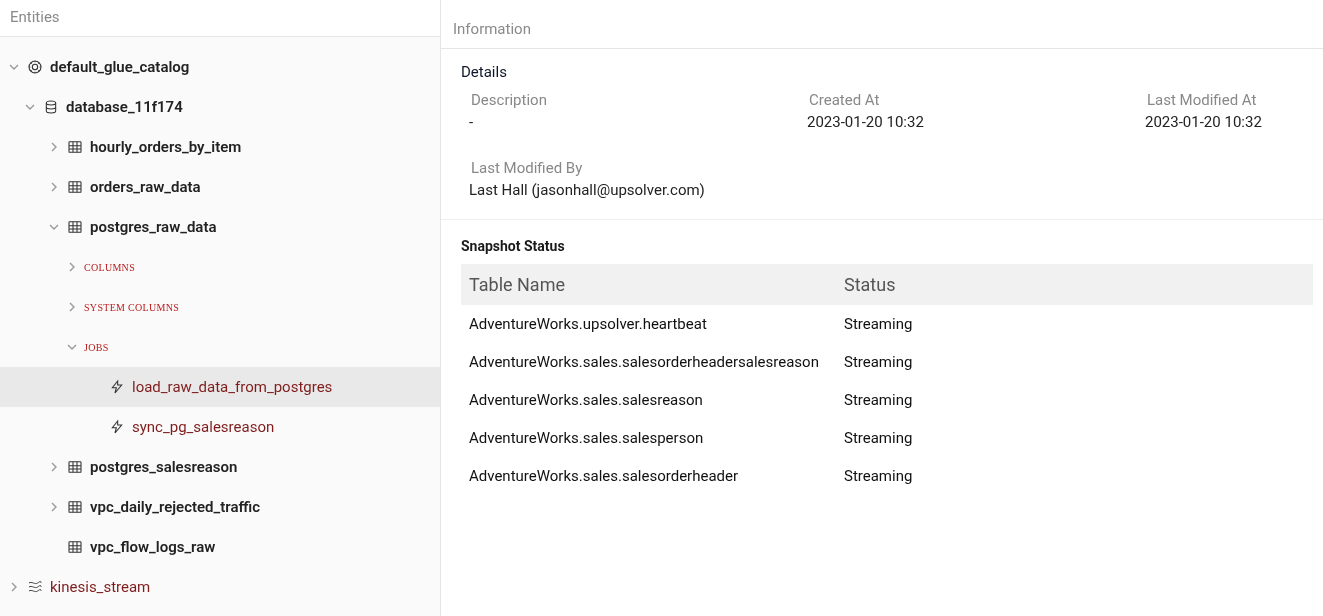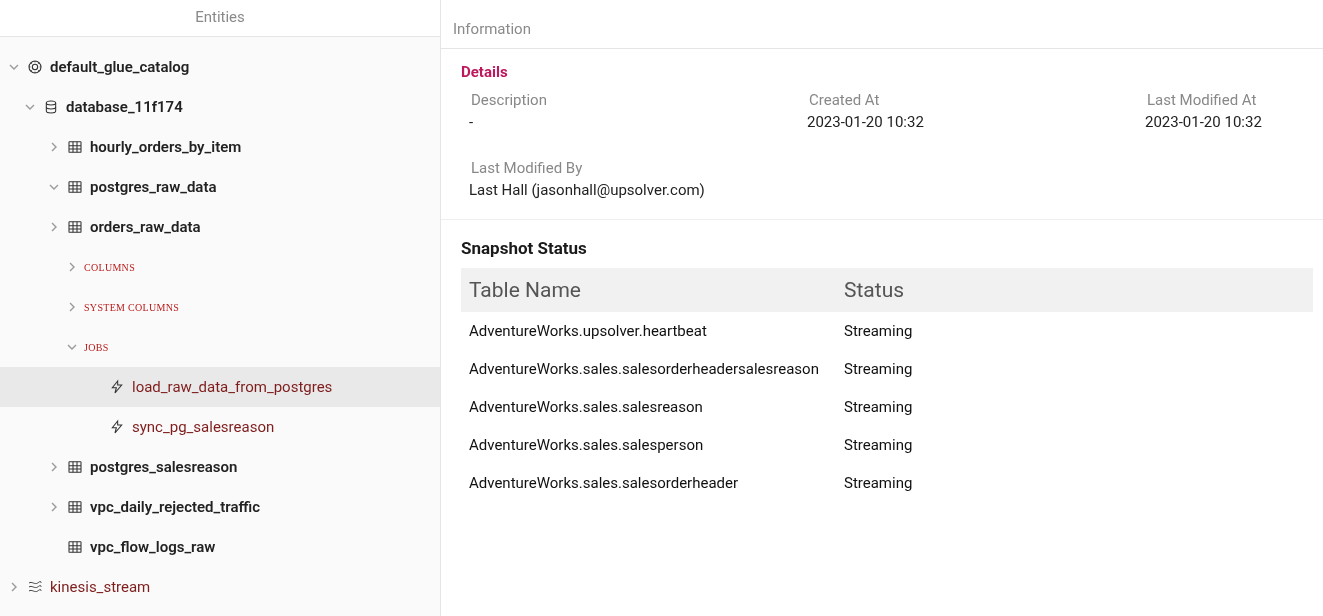--- a/index.html
+++ b/index.html
@@ -19,21 +19,20 @@
     border-right: 1px solid #e5e5e5;
     background: #fafafa;
     overflow-y: auto;
   }
   .sidebar-header {
     padding: 8px 10px 10px 10px;
     color: #8a8a8a;
     font-size: 15px;
     border-bottom: 1px solid #e5e5e5;
     background: #fff;
-    text-align: center;
   }
   .tree {
     padding-top: 10px;
   }
   .tree-row {
     display: flex;
     align-items: center;
     height: 40px;
     cursor: pointer;
     gap: 6px;
@@ -81,50 +80,50 @@
     padding: 20px 12px 10px 12px;
     color: #8a8a8a;
     font-size: 15px;
     border-bottom: 1px solid #e5e5e5;
   }
   .details {
     padding: 14px 20px 20px 20px;
     border-bottom: 1px solid #eee;
   }
   .section-title {
-    font-weight: 700;
+    font-weight: 400;
     font-size: 15px;
-    color: #be185d;
+    color: #0f172a;
     margin-bottom: 10px;
   }
   .kv-grid {
     display: grid;
     grid-template-columns: 310px 310px 1fr;
     row-gap: 18px;
     column-gap: 10px;
     gap: 28px;
   }
   .kv .k { color: #888; font-size: 15px; margin-bottom: 4px; padding-left: 10px; }
   .kv .v { color: #222; font-size: 15px; padding-left: 8px; }
   .span3 { grid-column: span 3; }
 
   .snapshot {
     padding: 18px 10px 10px 20px;
   }
-  .snap-title { font-weight: 700; font-size: 17px; margin-bottom: 10px; }
+  .snap-title { font-weight: 700; font-size: 14px; margin-bottom: 10px; }
   table.snap {
     width: 100%;
     border-collapse: collapse;
   }
   table.snap thead th {
     background: #f1f1f1;
     text-align: left;
     font-weight: 400;
     color: #555;
-    font-size: 21px;
+    font-size: 18px;
     padding: 10px 8px;
   }
   table.snap tbody td {
     padding: 10px 8px;
     font-size: 15px;
     color: #111;
   }
 </style>
 </head>
 <body>
@@ -176,45 +175,45 @@
           <rect x="3" y="4" width="18" height="16" rx="1"></rect>
           <path d="M3 10h18M3 15h18M9 4v16M15 4v16"></path>
         </svg>
       </span>
       <span class="lbl bold">hourly_orders_by_item</span>
     </div>
 
     <div class="tree-row pad-2">
       <span class="chev">
         <svg viewBox="0 0 10 10">
+            <path d="M3 1 L7 5 L3 9" fill="none" stroke="currentColor" stroke-width="1.4"></path>
+          </svg>
+      </span>
+      <span class="ico">
+        <svg viewBox="0 0 24 24" fill="none" stroke="currentColor" stroke-width="1.6">
+          <rect x="3" y="4" width="18" height="16" rx="1"></rect>
+          <path d="M3 10h18M3 15h18M9 4v16M15 4v16"></path>
+        </svg>
+      </span>
+      <span class="lbl bold">orders_raw_data</span>
+    </div>
+
+    <div class="tree-row pad-2">
+      <span class="chev">
+        <svg viewBox="0 0 10 10">
             <path d="M1 3 L5 7 L9 3" fill="none" stroke="currentColor" stroke-width="1.4"></path>
           </svg>
       </span>
       <span class="ico">
         <svg viewBox="0 0 24 24" fill="none" stroke="currentColor" stroke-width="1.6">
           <rect x="3" y="4" width="18" height="16" rx="1"></rect>
           <path d="M3 10h18M3 15h18M9 4v16M15 4v16"></path>
         </svg>
       </span>
       <span class="lbl bold">postgres_raw_data</span>
-    </div>
-
-    <div class="tree-row pad-2">
-      <span class="chev">
-        <svg viewBox="0 0 10 10">
-            <path d="M3 1 L7 5 L3 9" fill="none" stroke="currentColor" stroke-width="1.4"></path>
-          </svg>
-      </span>
-      <span class="ico">
-        <svg viewBox="0 0 24 24" fill="none" stroke="currentColor" stroke-width="1.6">
-          <rect x="3" y="4" width="18" height="16" rx="1"></rect>
-          <path d="M3 10h18M3 15h18M9 4v16M15 4v16"></path>
-        </svg>
-      </span>
-      <span class="lbl bold">orders_raw_data</span>
     </div>
 
     <div class="tree-row pad-3">
       <span class="chev">
         <svg viewBox="0 0 10 10">
             <path d="M3 1 L7 5 L3 9" fill="none" stroke="currentColor" stroke-width="1.4"></path>
           </svg>
       </span>
       <span class="lbl muted">COLUMNS</span>
     </div>

